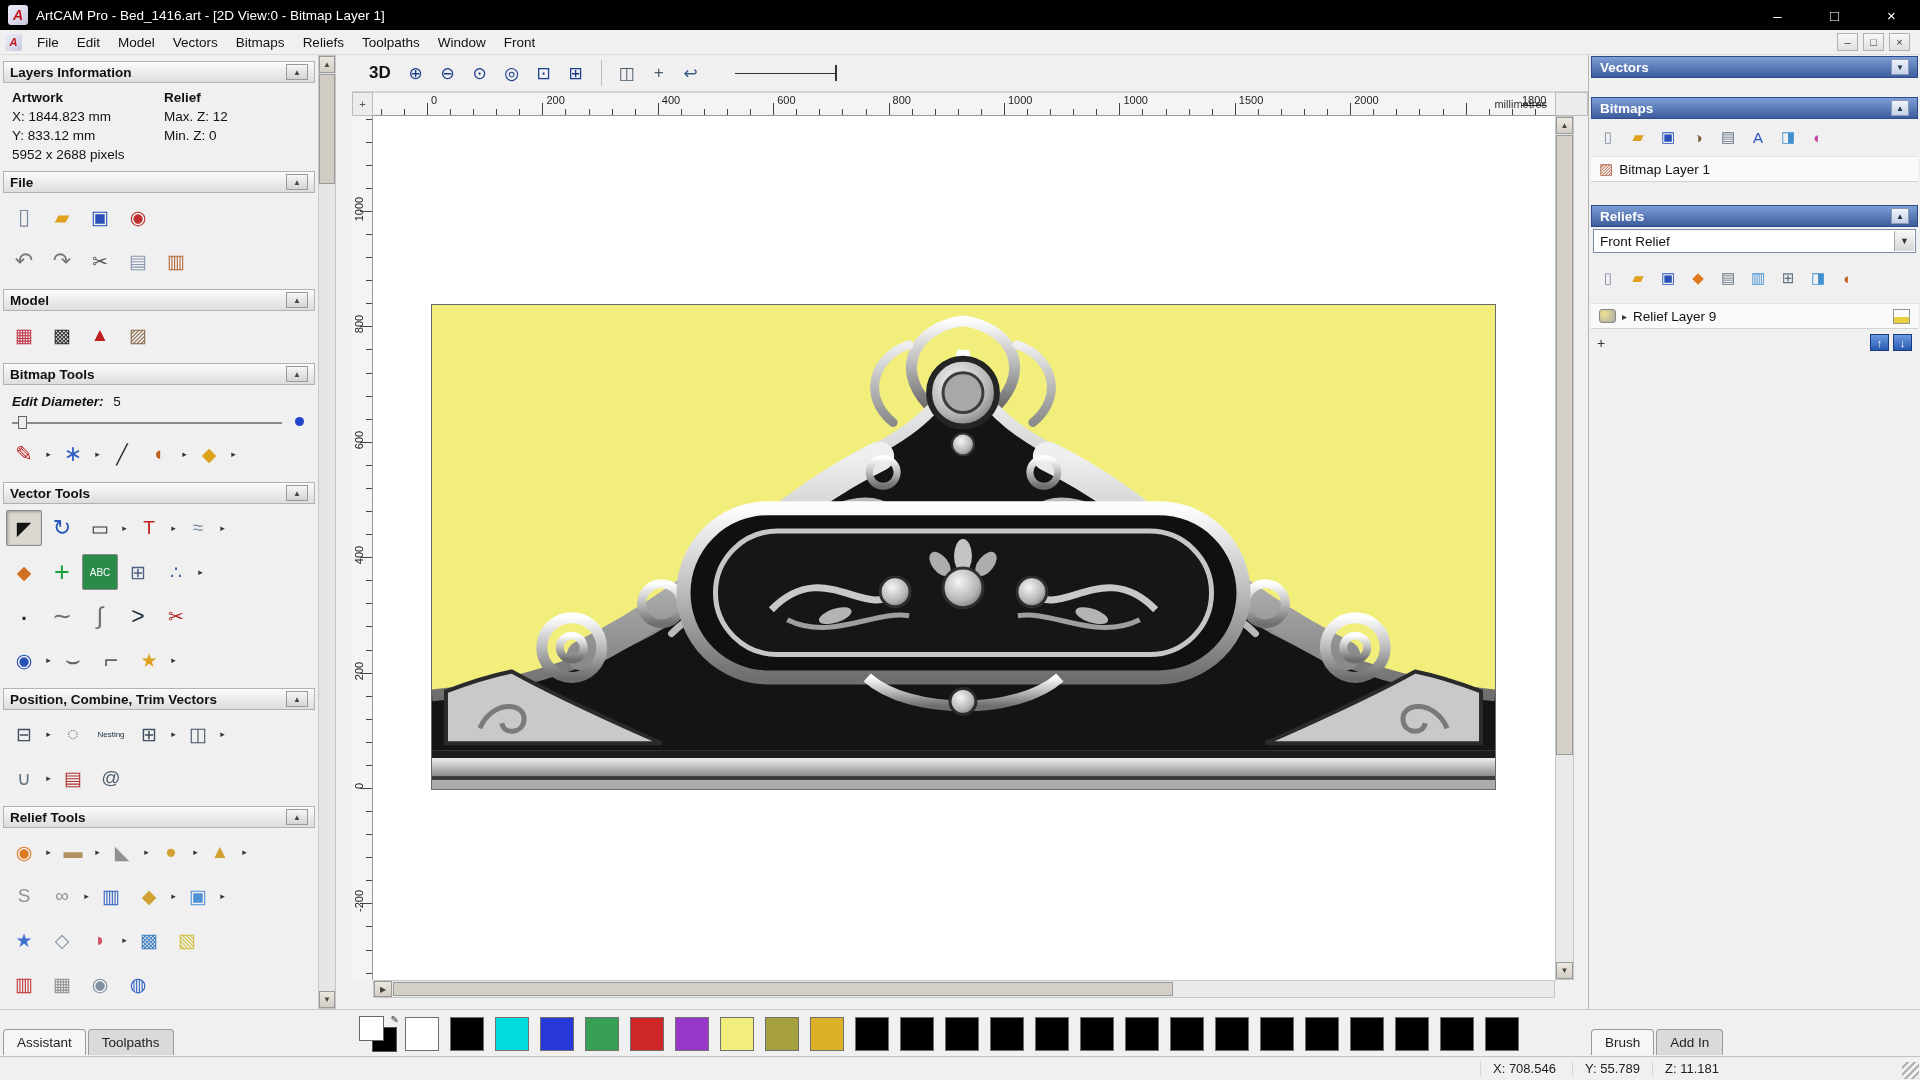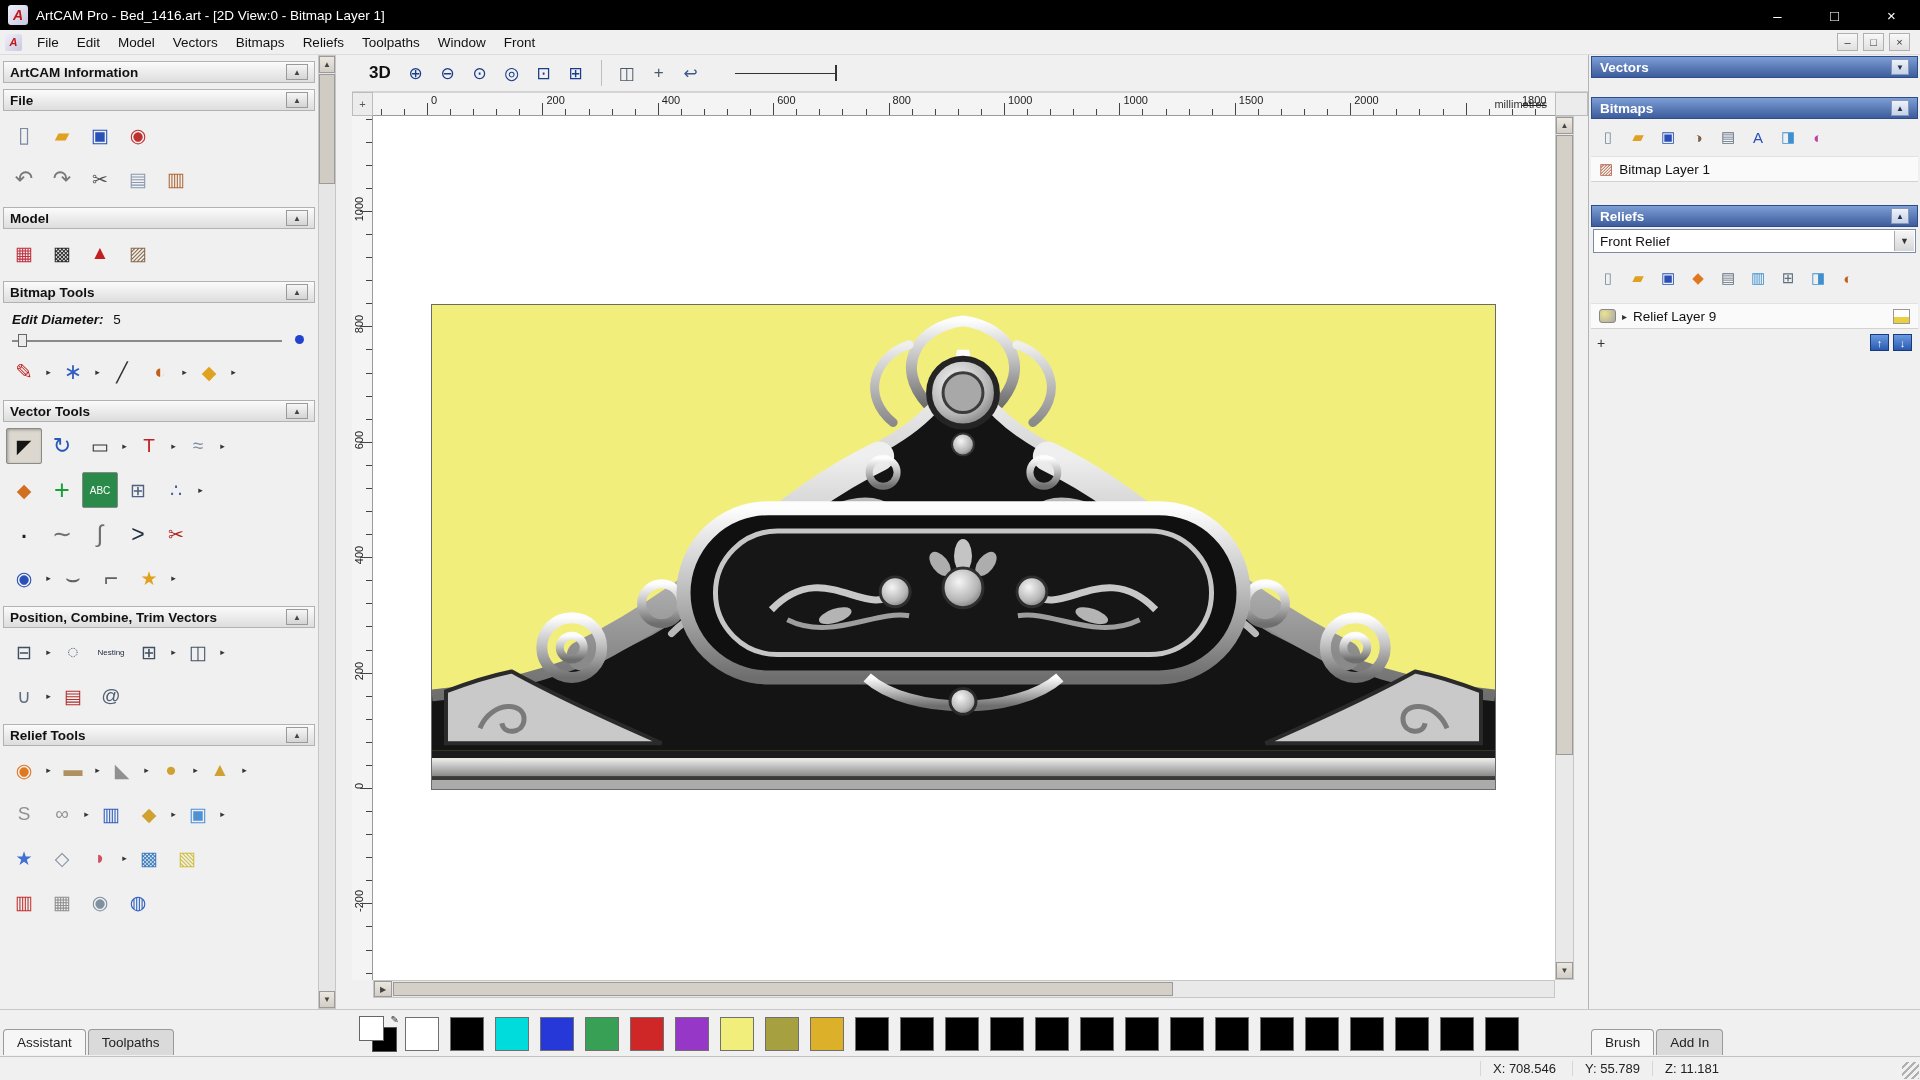--- a/index.html
+++ b/index.html
@@ -155,22 +155,31 @@
       <div class="mdib">–</div>
       <div class="mdib">□</div>
       <div class="mdib">×</div>
     </div>
   </div>
 
   <div id="leftpanel" class="abs">
     <div class="lp-content">
 
       <div class="sect-h">
-        <span>ArtCAM Information</span>
+        <span>Layers Information</span>
         <span class="roll">▲</span>
+      </div>
+      <div class="pi-grid">
+        <div class="b">Artwork</div>
+        <div class="b">Relief</div>
+        <div>X: 1844.823 mm</div>
+        <div>Max. Z: 12</div>
+        <div>Y: 833.12 mm</div>
+        <div>Min. Z: 0</div>
+        <div class="span2">5952 x 2688 pixels</div>
       </div>
 
       <div class="sect-h">
         <span>File</span>
         <span class="roll">▲</span>
       </div>
       <div class="icon-row">
           <div class="tool">
             <span style="color: rgb(122, 138, 160); font-size: 22px;">▯</span>
           </div>

